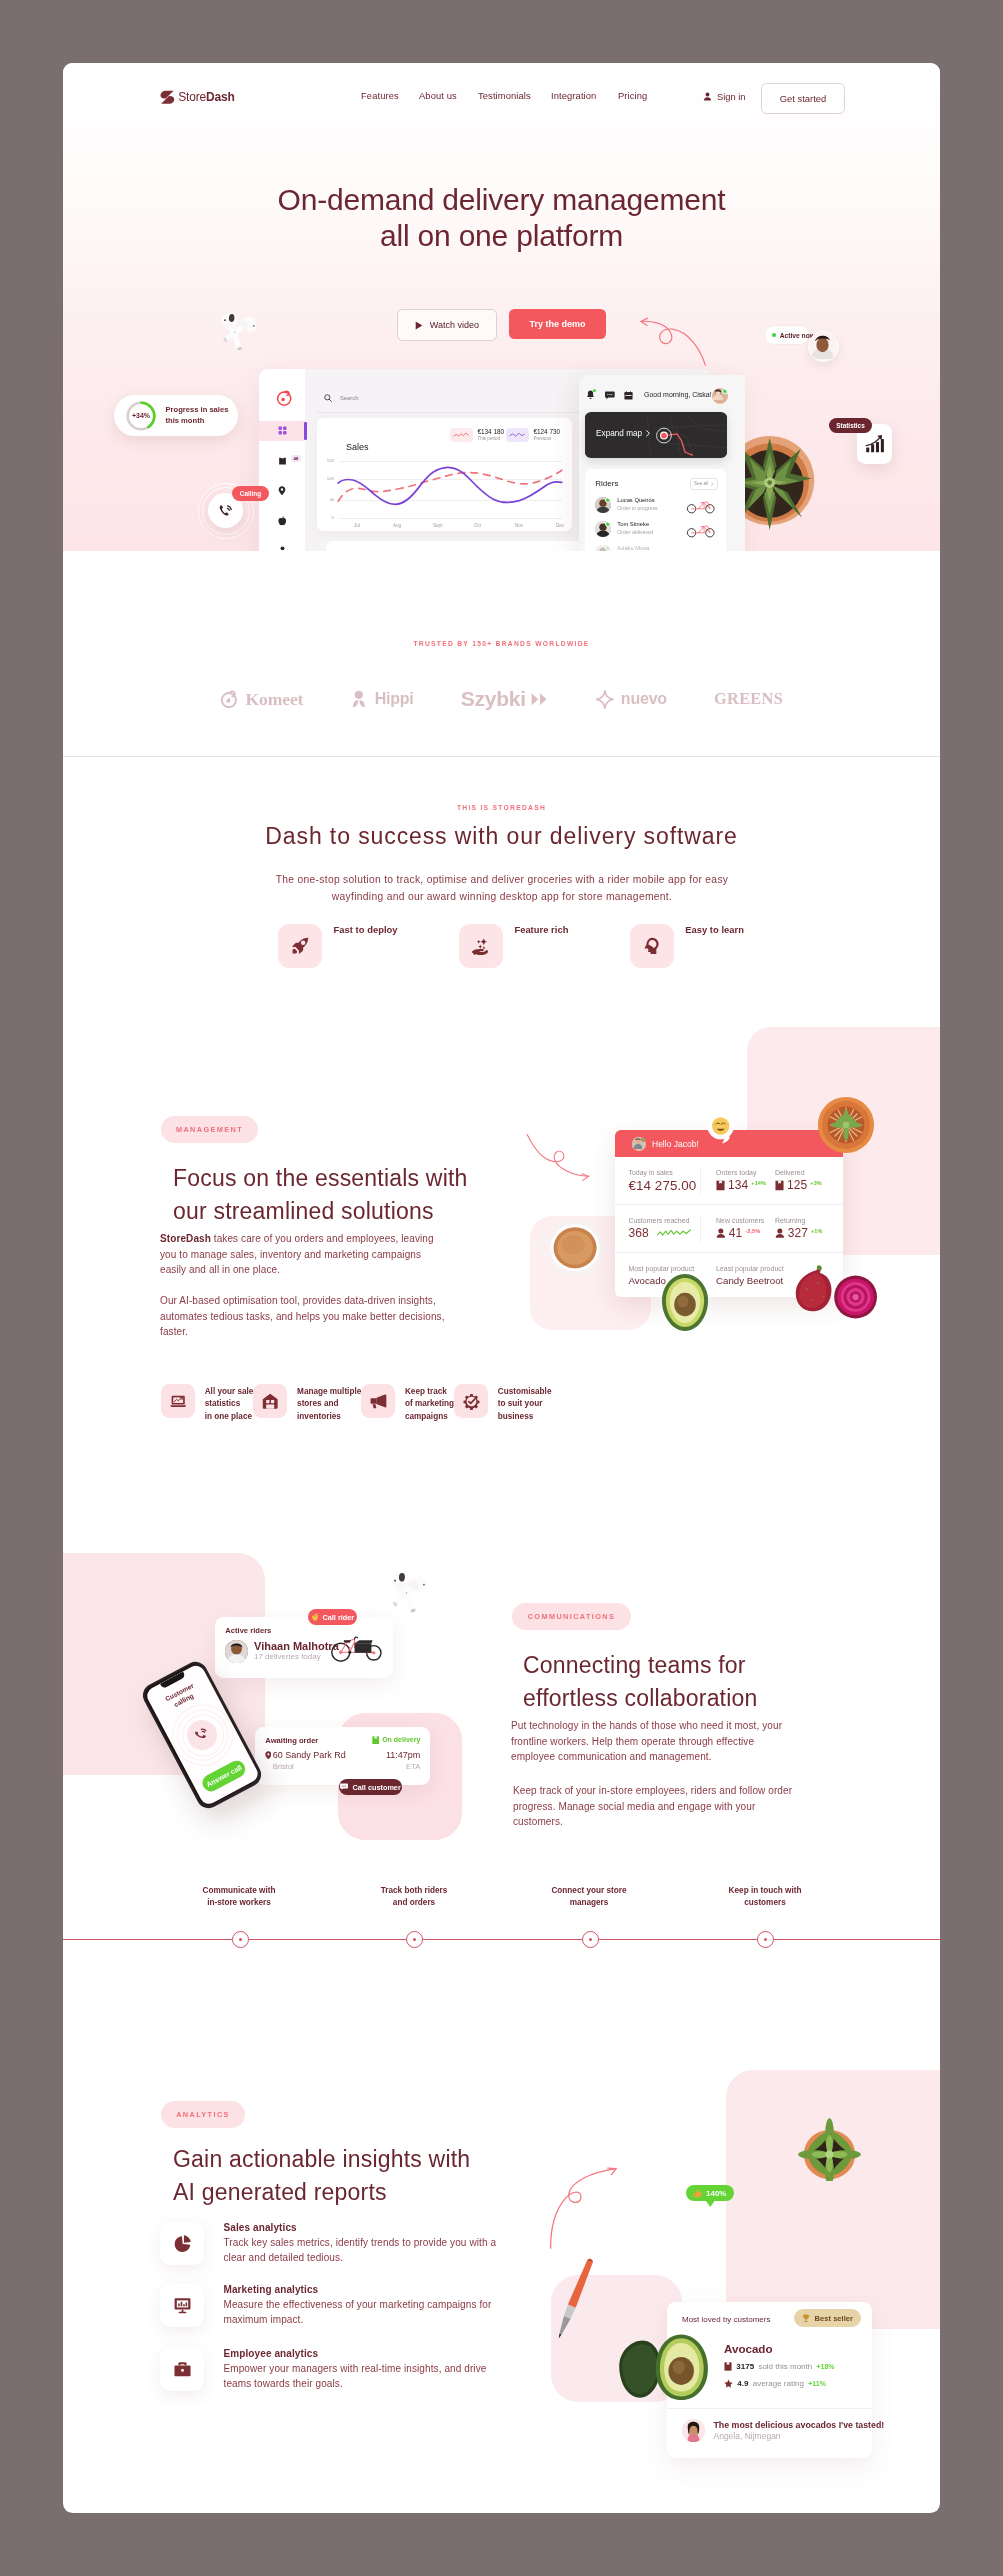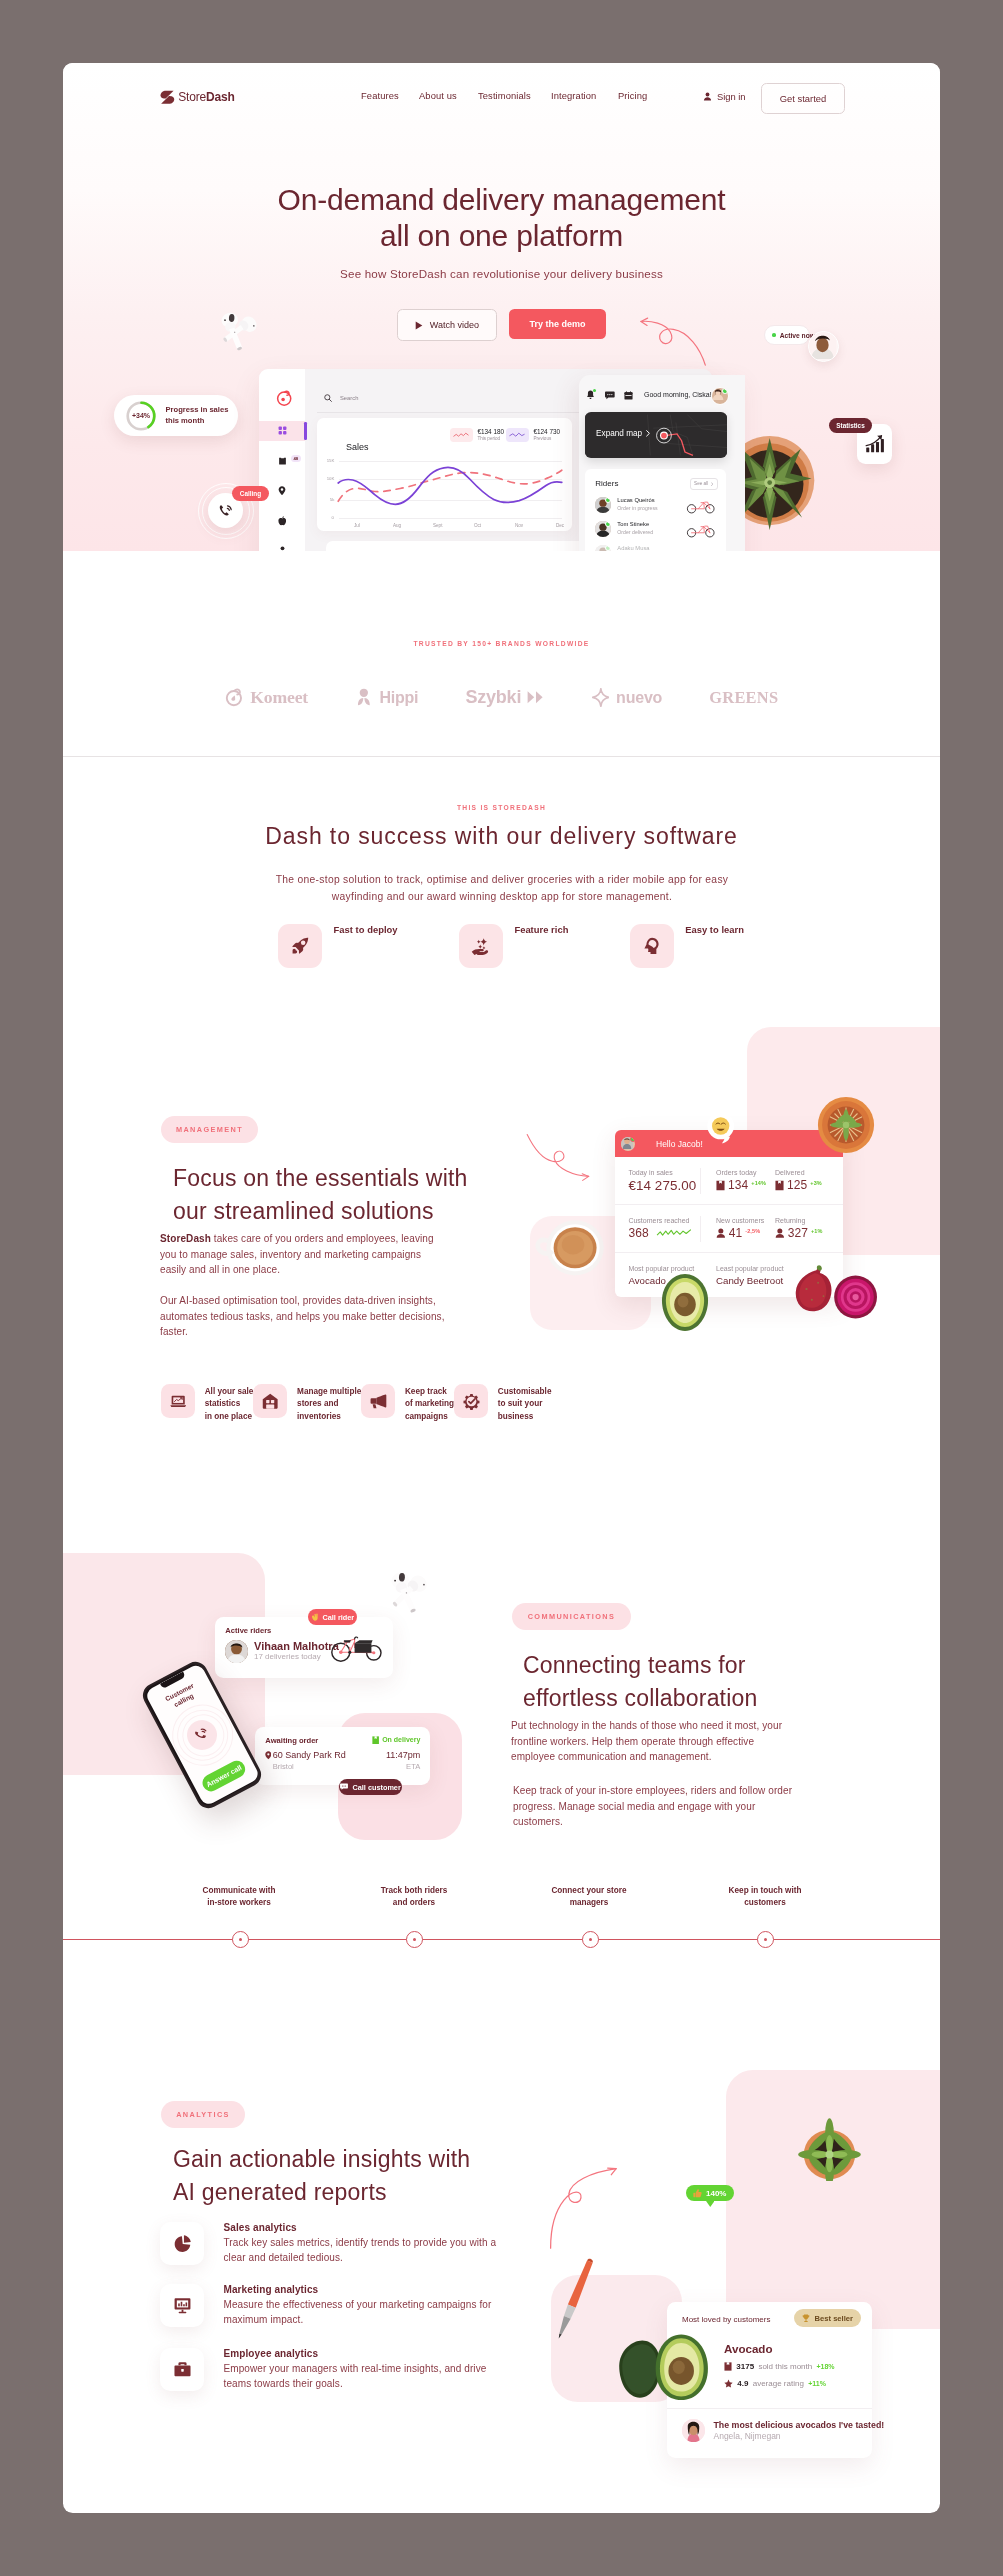--- a/index.html
+++ b/index.html
@@ -138,21 +138,21 @@
   .mgmt .p2{left:97px;top:195px;width:286px;margin:0;}
   .mgmt-feats{position:absolute;left:98px;top:286px;width:683px;display:flex;}
   .mfeat{display:flex;align-items:flex-start;gap:9.7px;}
   .mfeat .ic{width:34px;height:34px;border-radius:8.5px;background:#fce1e5;display:flex;align-items:center;justify-content:center;flex:0 0 auto;}
   .mfeat .lb{font-size:8.2px;font-weight:700;color:#6b2630;line-height:1.52;margin-top:1.8px;white-space:nowrap;}
   
   .mg-pinkbox{position:absolute;left:684px;top:-71px;width:194px;height:228px;background:#fdeaec;border-radius:24px 0 0 0;}
   .mg-pinkbox2{position:absolute;left:467px;top:118px;width:121px;height:114px;background:#fdeef0;border-radius:22px;}
   .mg-card{position:absolute;left:552px;top:32px;width:228px;height:167px;z-index:4;background:#fff;border-radius:6px;
      box-shadow:0 8.5px 24px rgba(120,60,60,.12);overflow:hidden;}
-  .mg-card .hdr{position:absolute;left:0;top:0;width:228px;height:27px;background:#f4585f;display:flex;align-items:center;gap:21px;padding-left:6px;box-sizing:border-box;}
+  .mg-card .hdr{position:absolute;left:0;top:0;width:228px;height:27px;background:#f4585f;display:flex;align-items:center;gap:6px;padding-left:17px;box-sizing:border-box;}
   .mg-card .hdr .av{width:14px;height:14px;border-radius:50%;background:#e2c4ab;overflow:hidden;position:relative;}
   .mg-card .hdr .nm{color:#fff;font-size:8.5px;}
   .mg-div{position:absolute;left:0;width:228px;height:0.6px;background:#f2eef1;}
   .mg-vdiv{position:absolute;width:0.6px;background:#f2eef1;}
   .mg-lab{position:absolute;font-size:7px;color:#9b8e95;white-space:nowrap;}
   .mg-val{position:absolute;font-size:12px;color:#7b2e33;display:flex;align-items:baseline;gap:3px;white-space:nowrap;letter-spacing:0.1px;}
   .mg-val .dl{font-size:5.5px;font-weight:700;position:relative;top:-4.3px;}
   .mg-name{position:absolute;font-size:9.7px;color:#6b2630;white-space:nowrap;}
   .food{position:absolute;}
   
@@ -227,21 +227,20 @@
 <body>
 
 <div class="page">
 
   <section class="hero">
     <div class="hero-bg"></div>
     <h1 class="hero-title">
       <span>On-demand delivery management</span><br>
       <span>all on one platform</span>
     </h1>
-    <p class="hero-sub">See how StoreDash can revolutionise your delivery business</p>
     <div class="btn-watch">
       <svg width="8" height="9" viewBox="0 0 13 15">
           <path d="M1 1 L12 7.5 L1 14 Z" fill="#6b2630"></path>
         </svg>
       <span>Watch video</span>
     </div>
     <div class="btn-demo">
       <span>Try the demo</span>
     </div>
 
@@ -570,21 +569,21 @@
       </div>
       <div class="brand">
         <svg width="17.7" height="19" viewBox="0 0 30 32">
           <circle cx="15" cy="8" r="7" fill="#d9bfc4"></circle>
           <path d="M14 17 C14 24 11 29 5 29 C5 22 8 17 14 17 Z" fill="#d9bfc4"></path>
           <path d="M16 17 C16 24 19 29 25 29 C25 22 22 17 16 17 Z" fill="#d9bfc4"></path>
         </svg>
         <span class="nm">Hippi</span>
       </div>
       <div class="brand">
-        <span class="nm" style="font-size:18px">Szybki</span>
+        <span class="nm" style="font-size:21px">Szybki</span>
         <svg width="18" height="14.6" viewBox="0 0 30 24" style="margin-left:-1.2px">
           <path d="M1 2 L12 12 L1 22 Z" fill="#d9bfc4"></path>
             <path d="M15 2 L26 12 L15 22 Z" fill="#d9bfc4"></path>
         </svg>
       </div>
       <div class="brand">
         <svg width="17.7" height="19" viewBox="0 0 30 32">
           <path d="M15 1 C15.6 9 21 14.4 29 15.8 C21 17.2 15.6 22.8 15 31 C14.4 22.8 9 17.2 1 15.8 C9 14.4 14.4 9 15 1 Z" fill="none" stroke="#d9bfc4" stroke-width="2.7" stroke-linejoin="round"></path>
         </svg>
         <span class="nm">nuevo</span>

